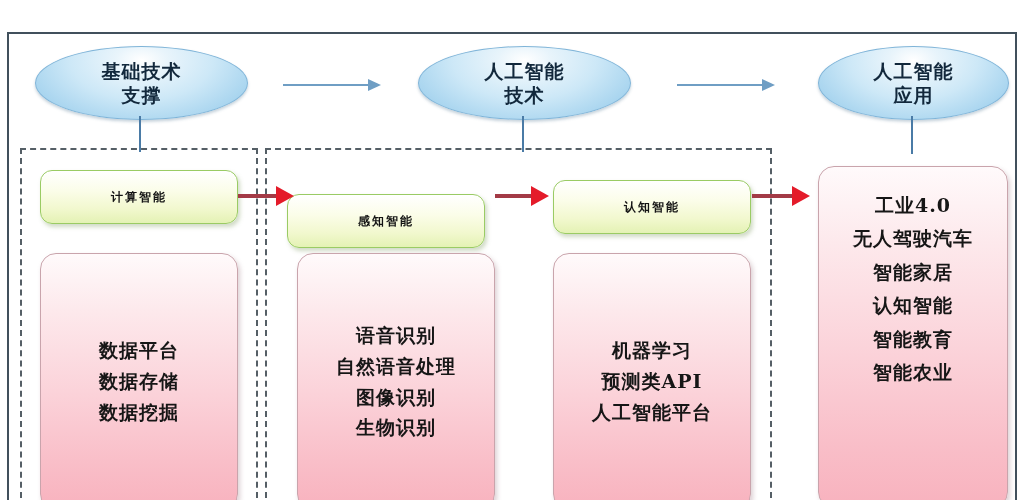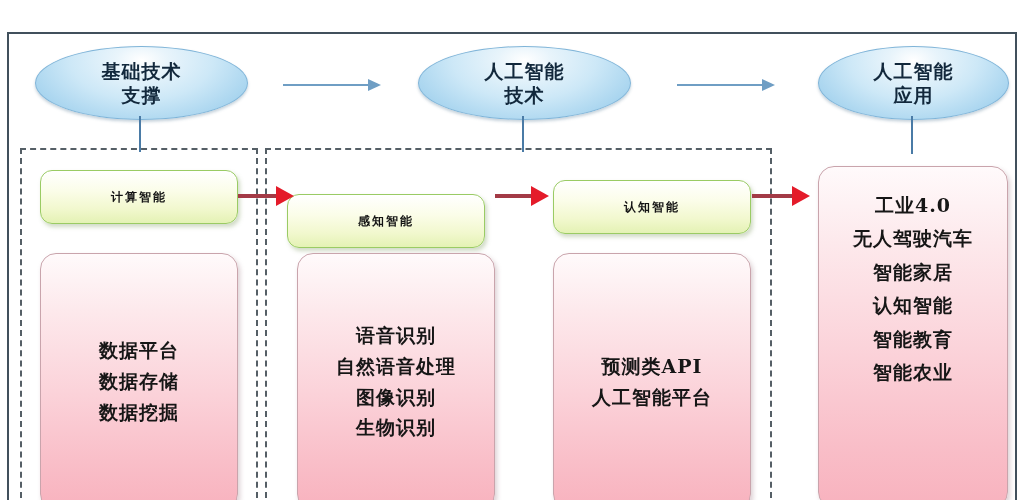--- a/index.html
+++ b/index.html
@@ -225,20 +225,21 @@
   <div class="pink-box" id="pink-perception">
     <div class="lines">
         <span>语音识别</span>
         <span>自然语音处理</span>
         <span>图像识别</span>
         <span>生物识别</span>
       </div>
   </div>
   <div class="pink-box" id="pink-cognition">
     <div class="lines">
+        <span>机器学习</span>
         <span>预测类API</span>
         <span>人工智能平台</span>
       </div>
   </div>
   <div class="pink-box" id="pink-application">
     <div class="lines">
         <span>工业4.0</span>
         <span>无人驾驶汽车</span>
         <span>智能家居</span>
         <span>认知智能</span>

